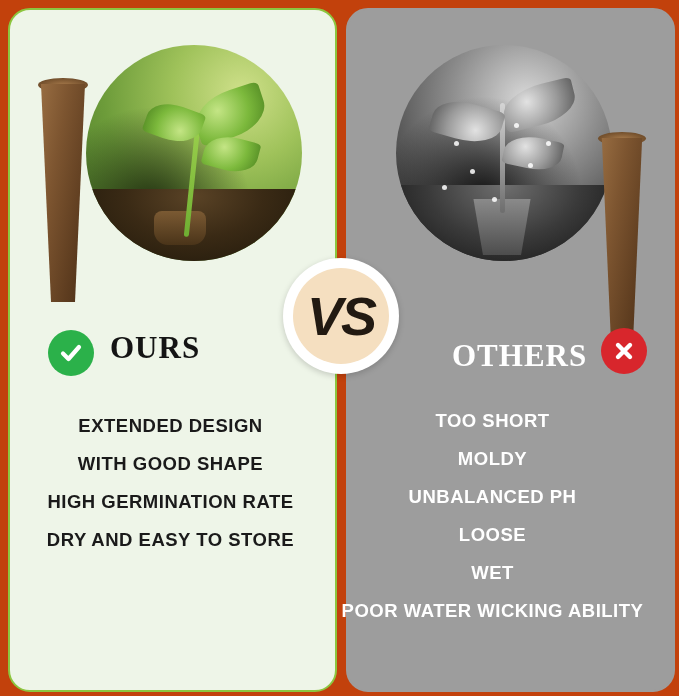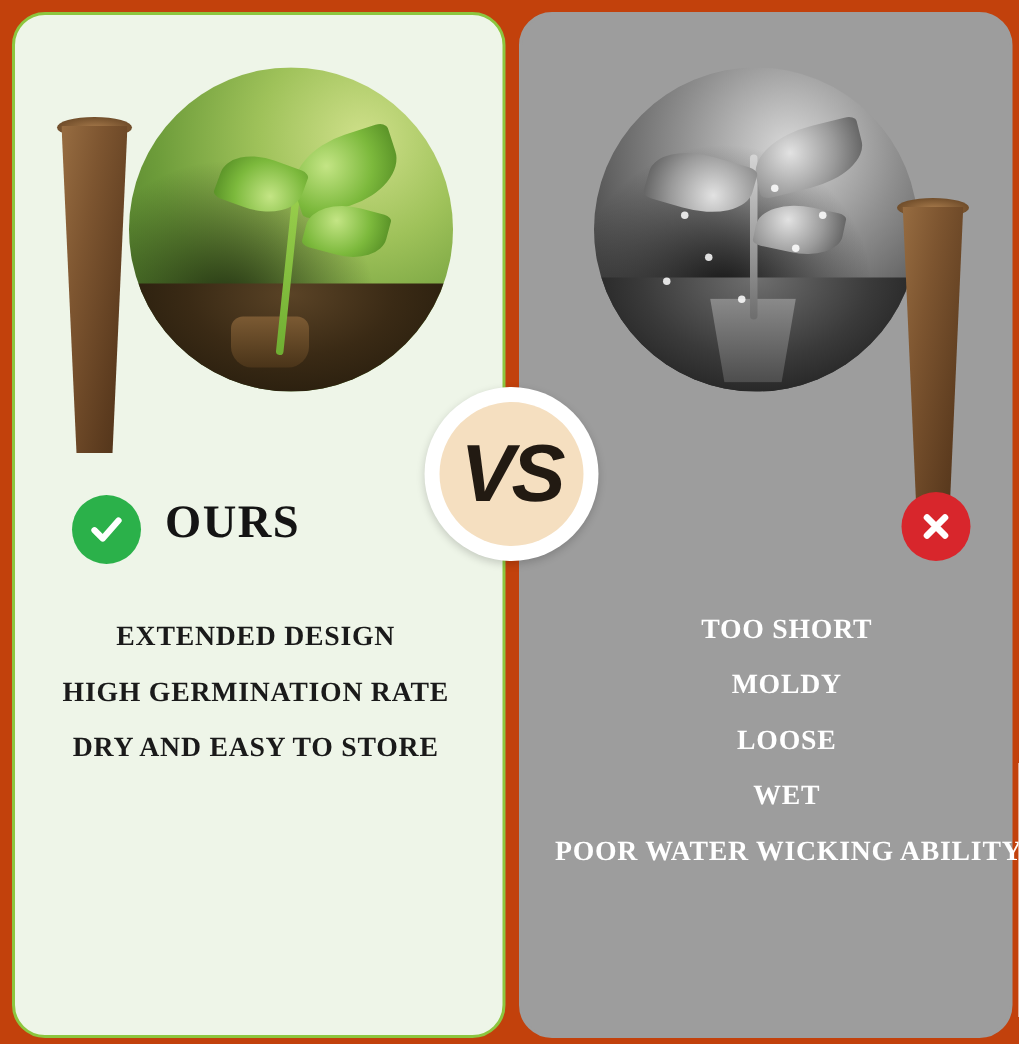--- a/index.html
+++ b/index.html
@@ -243,32 +243,32 @@
     align-items: center;
     justify-content: center;
     z-index: 7;
   }
 
   
   .features {
     position: absolute;
     width: 309px;
     text-align: center;
-    font-family: Liberation Serif, serif;
+    font-family: Liberation Sans, sans-serif;
     font-weight: bold;
     letter-spacing: 0.5px;
   }
   .features-ours {
     left: 16px;
     top: 415px;
     color: #1a1a1a;
     font-size: 18.5px;
   }
   .features-others {
-    left: 370px;
+    left: 338px;
     top: 410px;
     color: #ffffff;
     font-size: 18.5px;
   }
   .features li {
     list-style: none;
     margin: 0 0 16px 0;
     padding: 0;
     white-space: nowrap;
   }
@@ -323,37 +323,42 @@
 
   <div class="title-row title-ours">
     <span class="mark mark-check">
       <svg width="28" height="28" viewBox="0 0 28 28">
         <path d="M6 14.5 L11.5 20 L22 8" fill="none" stroke="#ffffff" stroke-width="4.2" stroke-linecap="round" stroke-linejoin="round"></path>
       </svg>
     </span>
     <span class="title-text">OURS</span>
   </div>
 
+  <div class="title-row title-others">
+    <span class="title-text">OTHERS</span>
+  </div>
   <div class="cross-badge">
     <svg width="26" height="26" viewBox="0 0 26 26">
       <path d="M7 7 L19 19 M19 7 L7 19" fill="none" stroke="#ffffff" stroke-width="4.4" stroke-linecap="round"></path>
     </svg>
   </div>
 
   <div class="features features-ours">
     <ul>
       <li>EXTENDED DESIGN</li>
+      <li>WITH GOOD SHAPE</li>
       <li>HIGH GERMINATION RATE</li>
       <li>DRY AND EASY TO STORE</li>
     </ul>
   </div>
 
   <div class="features features-others">
     <ul>
       <li>TOO SHORT</li>
       <li>MOLDY</li>
+      <li>UNBALANCED PH</li>
       <li>LOOSE</li>
       <li>WET</li>
       <li>POOR WATER WICKING ABILITY</li>
     </ul>
   </div>
 
 </div>
 
 </body></html>

